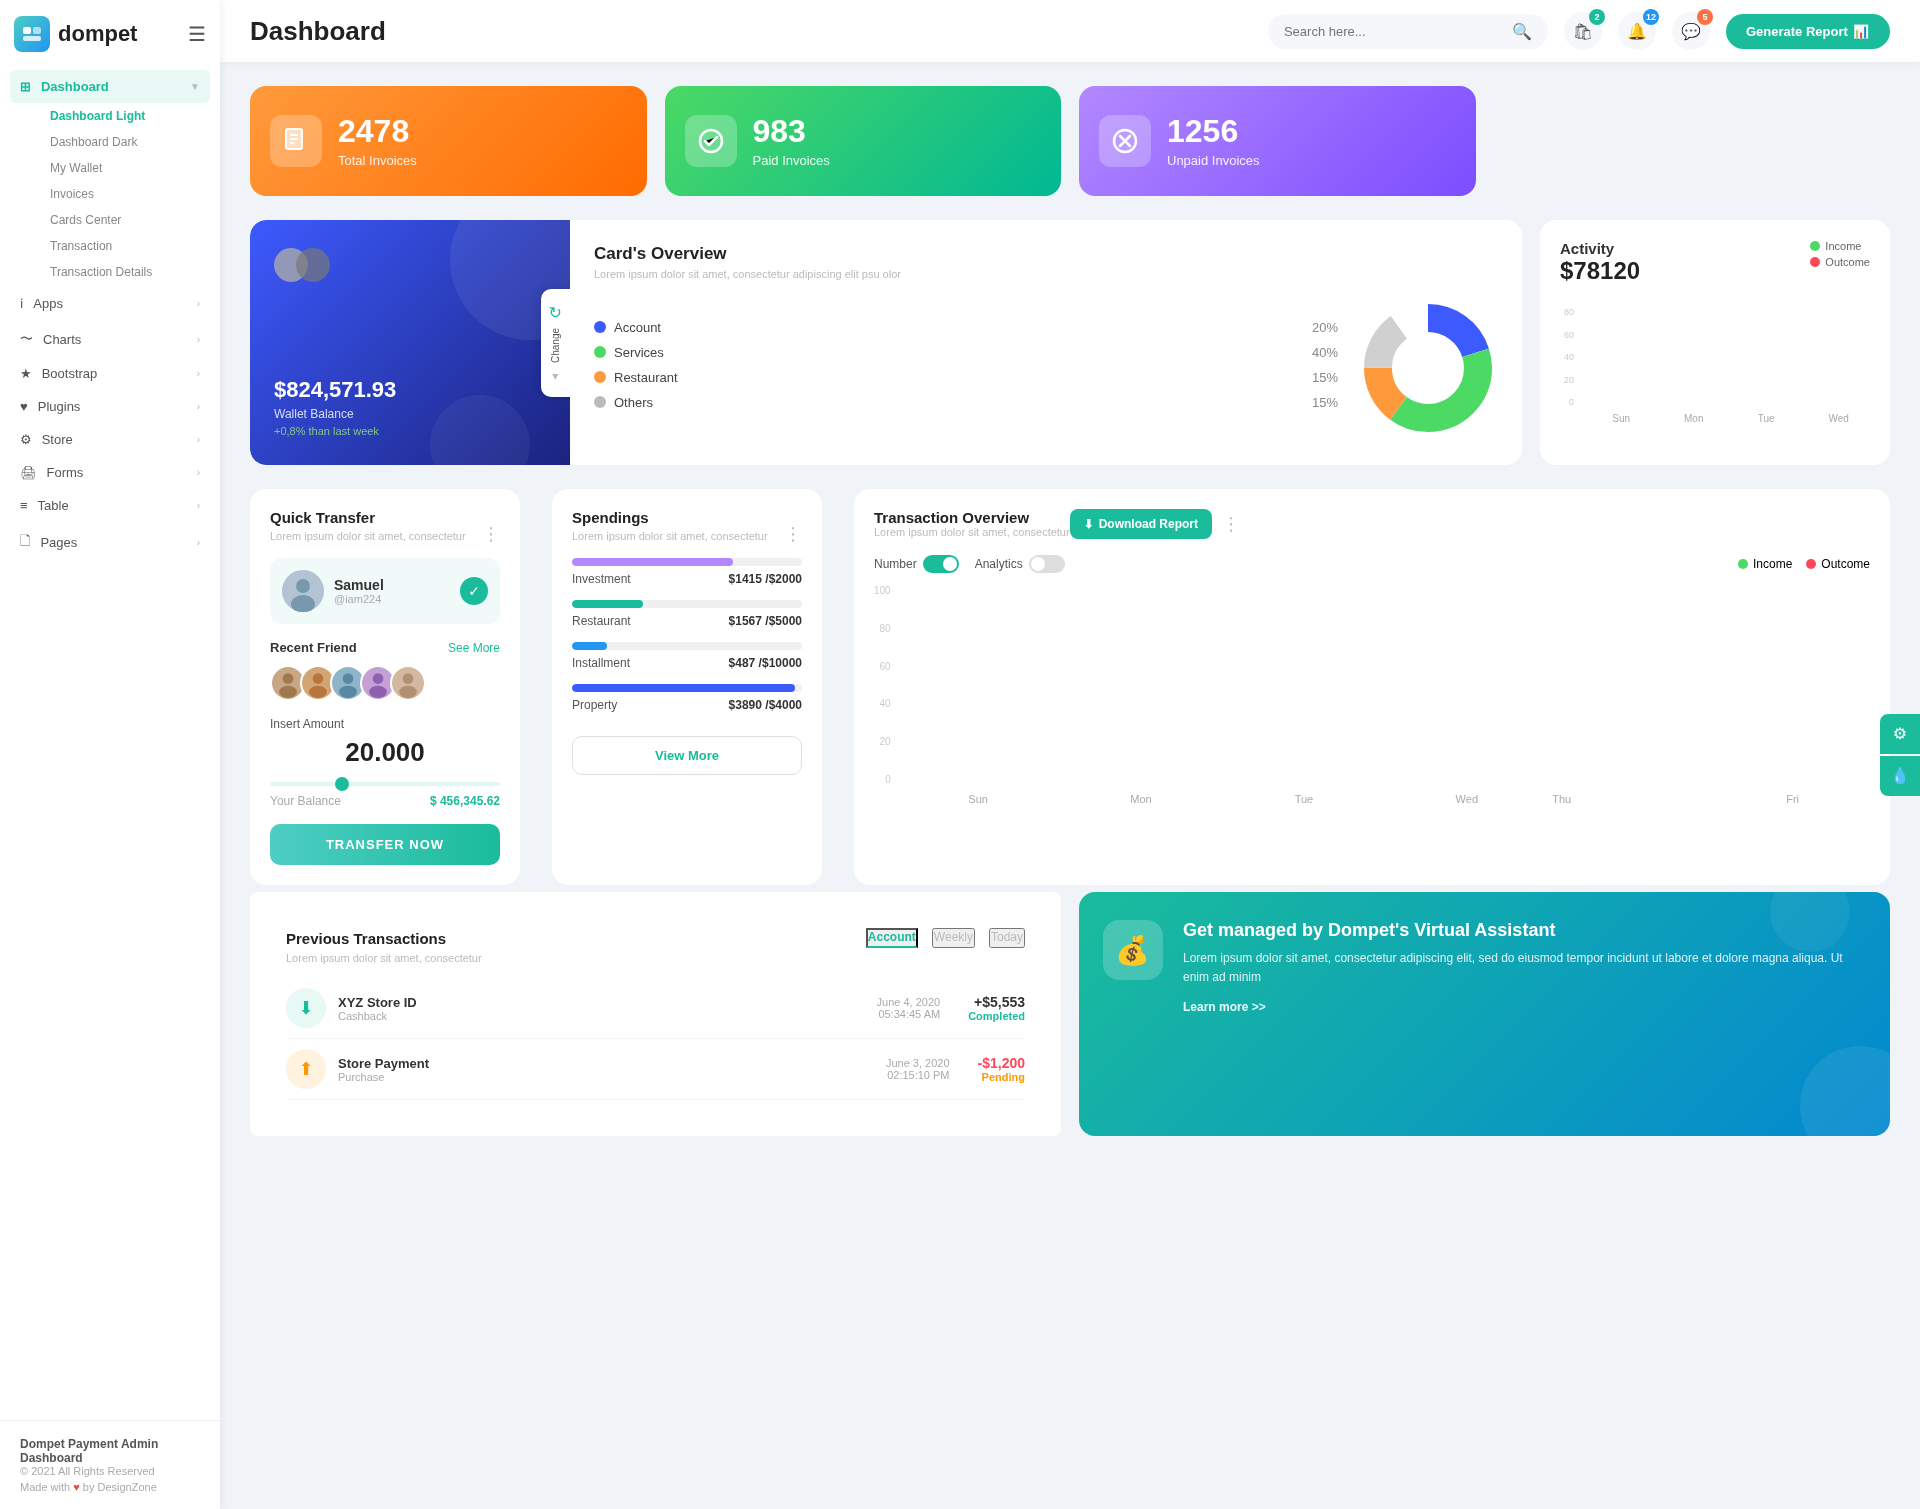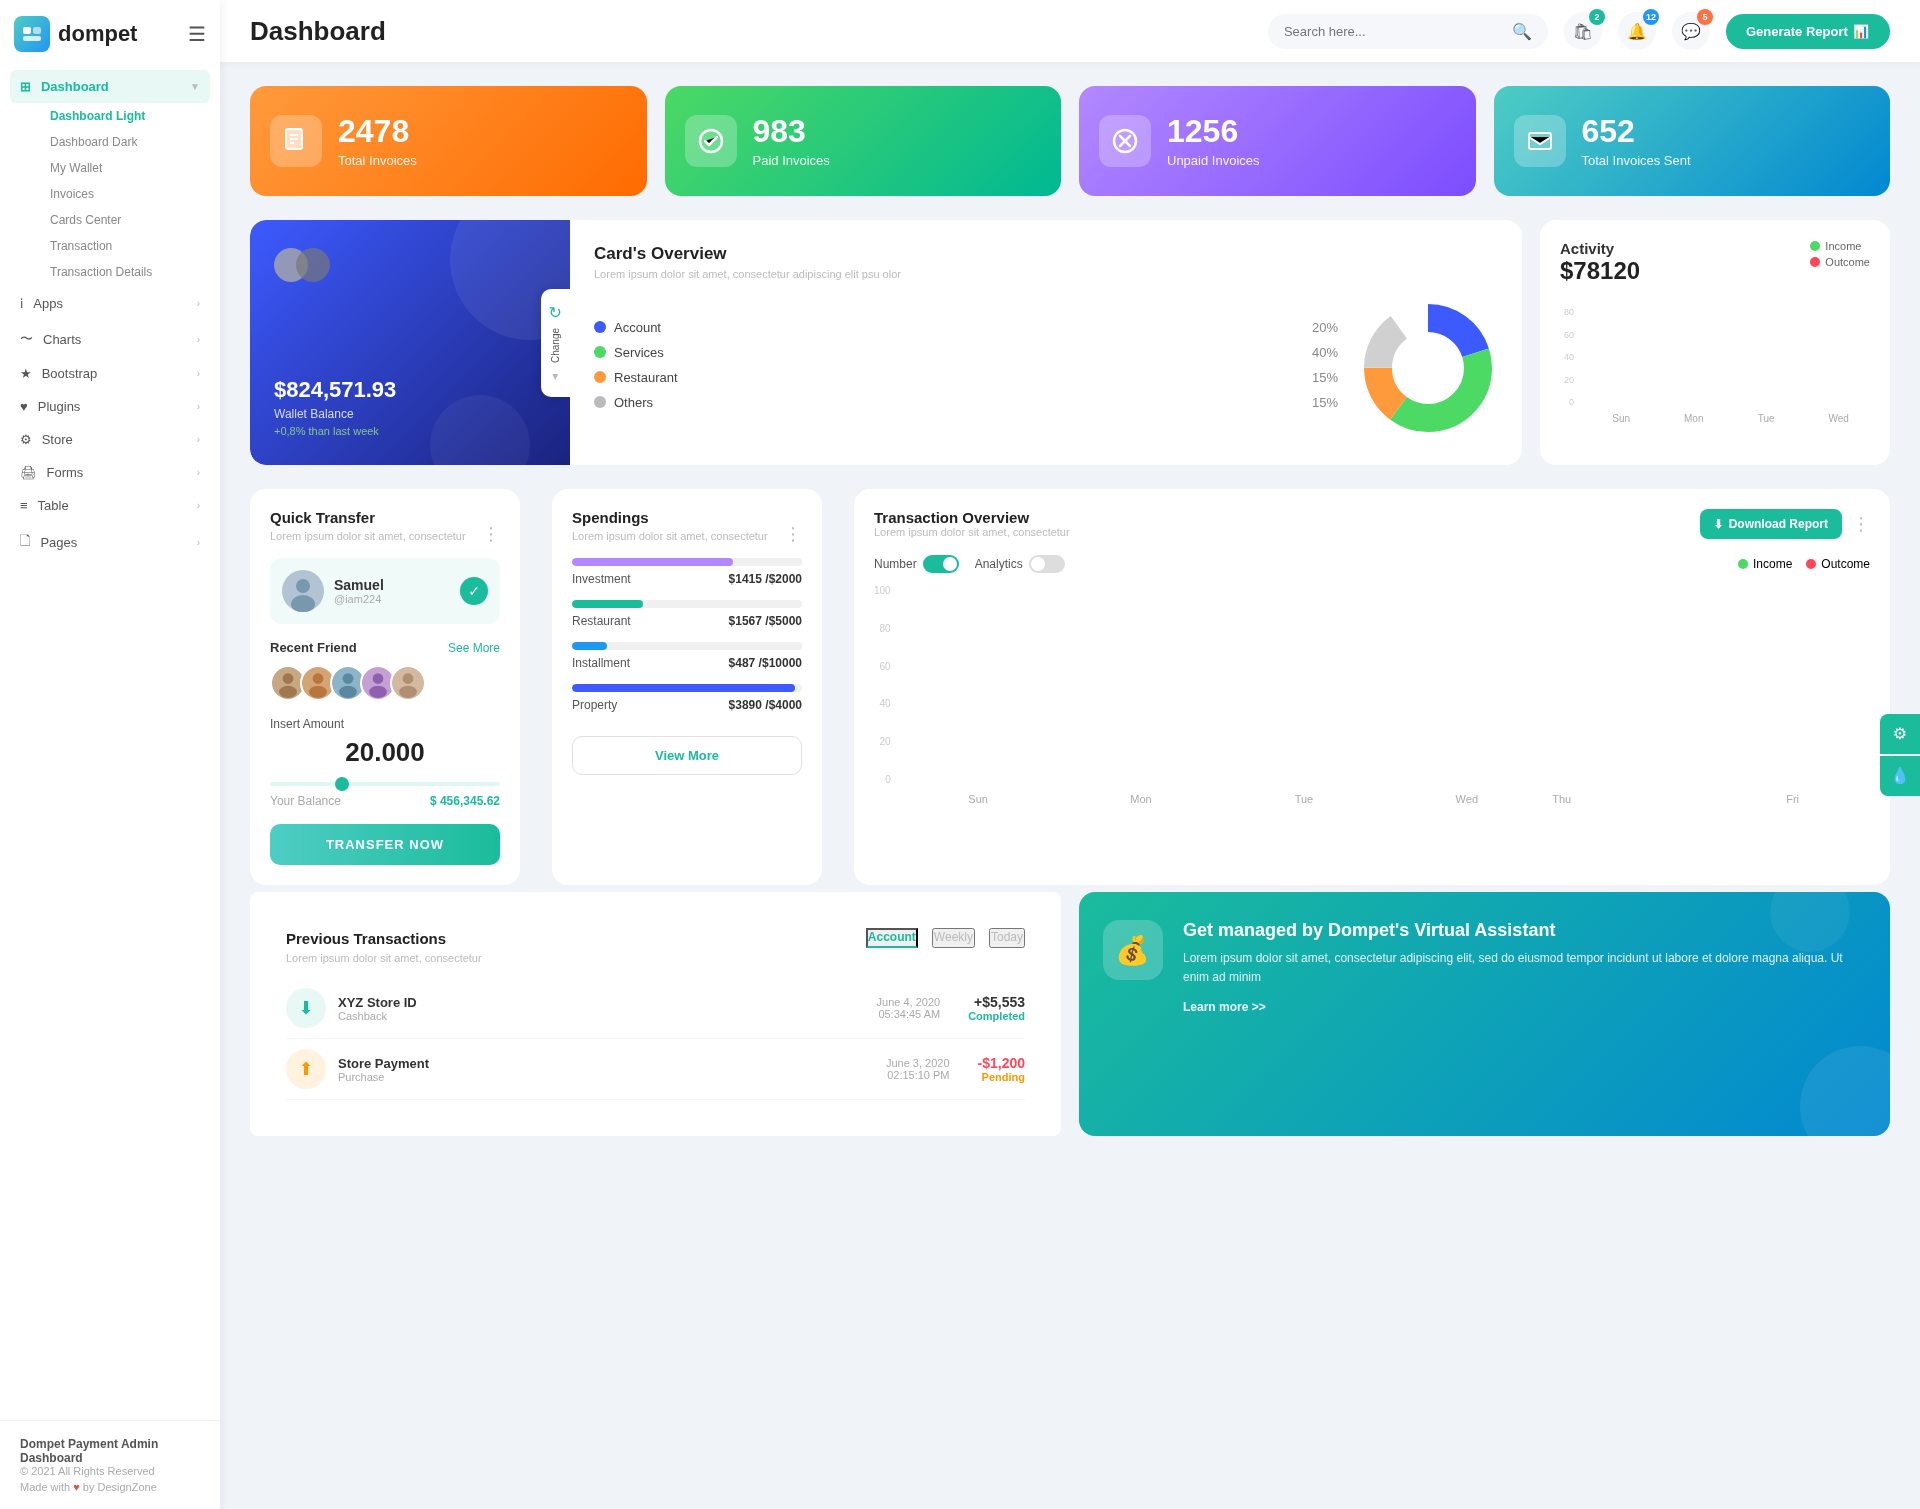--- a/index.html
+++ b/index.html
@@ -105,21 +105,21 @@
     .spend-item { margin-bottom: 14px; }
     .spend-header { display: flex; justify-content: space-between; margin-bottom: 4px; }
     .spend-label { font-size: 12px; color: #555; }
     .spend-val { font-size: 12px; color: #333; font-weight: 600; }
     .spend-bar-bg { height: 8px; background: #f0f0f0; border-radius: 4px; overflow: hidden; }
     .spend-bar { height: 100%; border-radius: 4px; }
     .view-more-btn { width: 100%; background: white; border: 1.5px solid #e0e0e0; border-radius: 10px; padding: 11px; font-size: 13px; color: #1abc9c; cursor: pointer; font-weight: 600; margin-top: 10px; }
 
     
     .tx-overview { background: #fff; border-radius: 16px; padding: 20px; }
-    .tx-header { display: flex; justify-content: space-between; align-items: flex-start; margin-bottom: 16px; }
+    .tx-header { display: flex; align-items: flex-start; margin-bottom: 16px; }
     .tx-title { font-size: 15px; font-weight: 700; color: #222; }
     .tx-subtitle { font-size: 11px; color: #bbb; }
     .toggle-group { display: flex; align-items: center; gap: 6px; font-size: 12px; color: #555; }
     .toggle { width: 36px; height: 18px; border-radius: 9px; background: #1abc9c; display: flex; align-items: center; cursor: pointer; padding: 2px; }
     .toggle.off { background: #ddd; }
     .toggle-thumb { width: 14px; height: 14px; border-radius: 50%; background: white; margin-left: auto; }
     .toggle.off .toggle-thumb { margin-left: 0; }
     .download-btn { background: #1abc9c; color: white; border: none; border-radius: 8px; padding: 8px 14px; font-size: 12px; font-weight: 600; cursor: pointer; display: flex; align-items: center; gap: 5px; }
     .tx-legend { display: flex; gap: 14px; }
     .tx-leg { display: flex; align-items: center; gap: 5px; font-size: 12px; }
@@ -328,32 +328,20 @@
           <svg width="28" height="28" viewBox="0 0 28 28">
               <circle cx="14" cy="14" r="11" stroke="white" stroke-width="2.5" fill="none"></circle>
               <path d="M9 9l10 10M19 9L9 19" stroke="white" stroke-width="2.5" stroke-linecap="round"></path>
             </svg>
         </div>
         <div class="stat-card-info">
           <div class="number">1256</div>
           <div class="label">Unpaid Invoices</div>
         </div>
       </div>
-      <div class="stat-card teal">
-        <div class="stat-card-icon">
-          <svg width="28" height="28" viewBox="0 0 28 28">
-              <rect x="3" y="6" width="22" height="16" rx="2" stroke="white" stroke-width="2" fill="none"></rect>
-              <path d="M3 10l11 7 11-7" stroke="white" stroke-width="2"></path>
-            </svg>
-        </div>
-        <div class="stat-card-info">
-          <div class="number">652</div>
-          <div class="label">Total Invoices Sent</div>
-        </div>
-      </div>
     </div>
 
     <div style="display:grid; grid-template-columns:1fr 350px; gap:18px; margin-bottom:24px;">
 
       <div style="background:#fff; border-radius:16px; overflow:hidden; display:flex;">
 
         <div class="wallet-card" style="position:relative;">
           <div style="display:flex; margin-bottom:40px;">
             <div style="width:34px;height:34px;border-radius:50%;background:#aaa;opacity:0.8;"></div>
             <div style="width:34px;height:34px;border-radius:50%;background:#777;opacity:0.7;margin-left:-12px;"></div>

